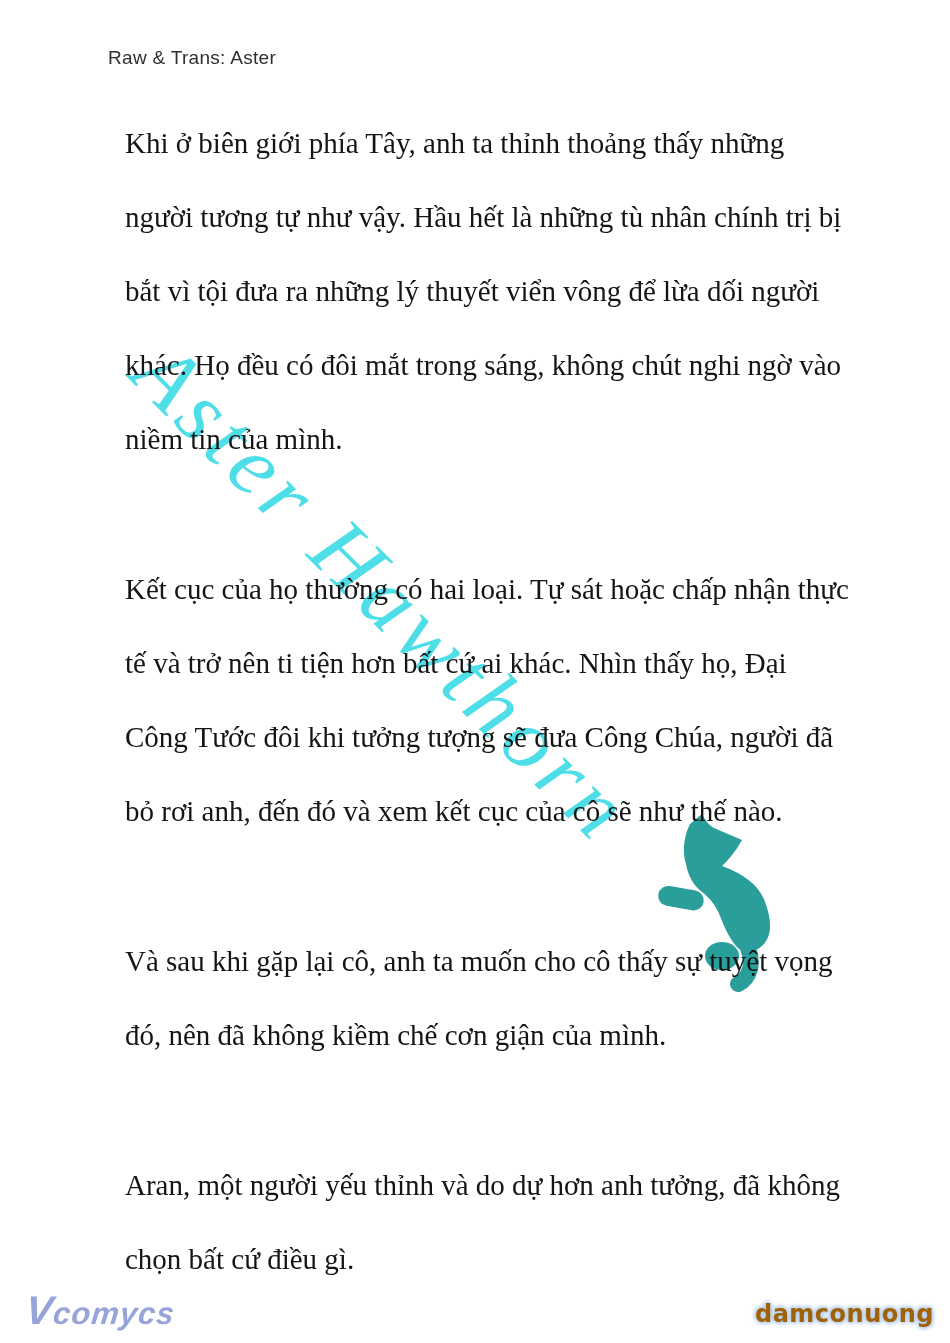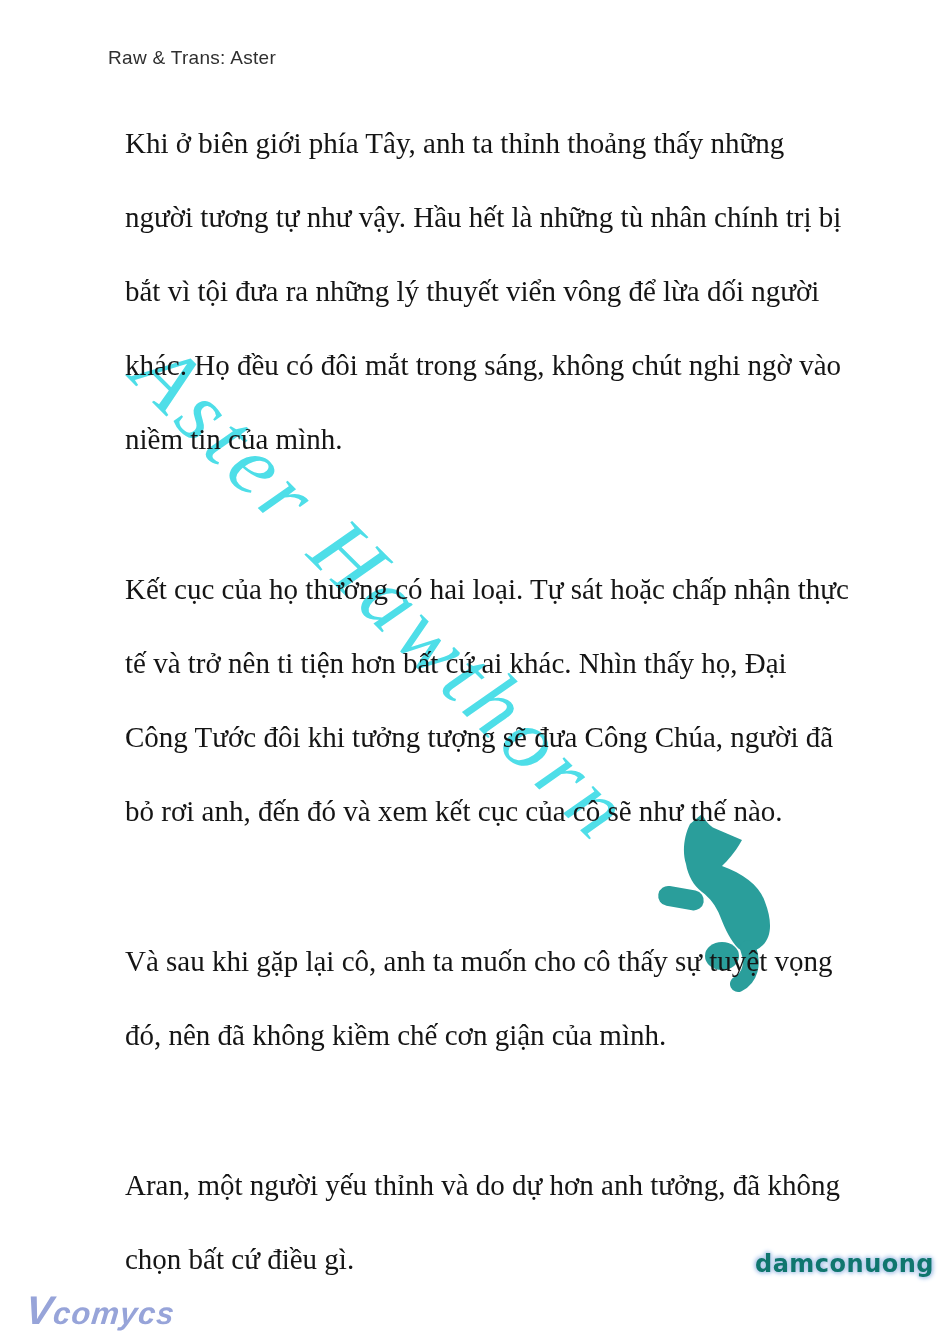--- a/index.html
+++ b/index.html
@@ -93,26 +93,26 @@
     letter-spacing: 1px;
     color: var(--c-logo_blue, #97a4d9);
     transform: skewX(-6deg);
     z-index: 2;
   }
   .vcomycs::first-letter { font-size: 40px; }
 
   
   .damconuong {
     position: absolute;
-    right: 16px; top: 1250px;
+    right: 16px; top: 1300px;
     font-family: "DejaVu Sans", sans-serif;
     font-weight: bold;
     font-size: 24px;
     letter-spacing: 0.5px;
-    color: #0f766e;
+    color: #a16207;
     text-shadow:
       0 0 3px var(--c-glow_blue, #b7cdec),
       0 0 6px var(--c-glow_blue, #b7cdec),
       1px 1px 4px var(--c-glow_blue, #b7cdec),
       -1px -1px 4px var(--c-glow_blue, #b7cdec);
     z-index: 2;
   }
 </style>
 </head>
 <body>

